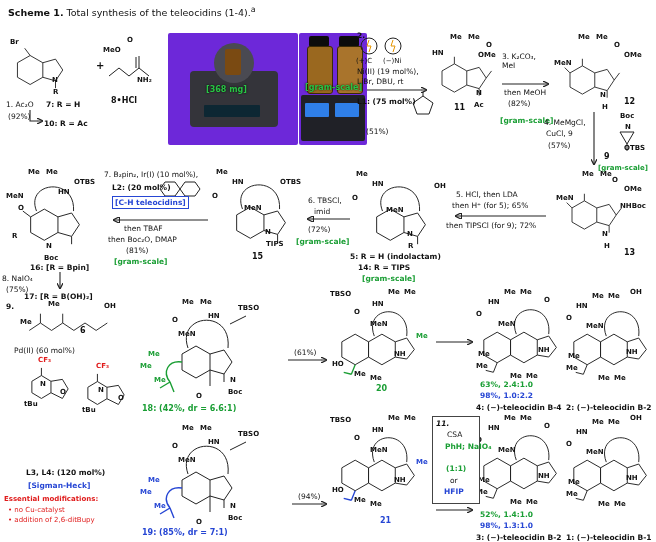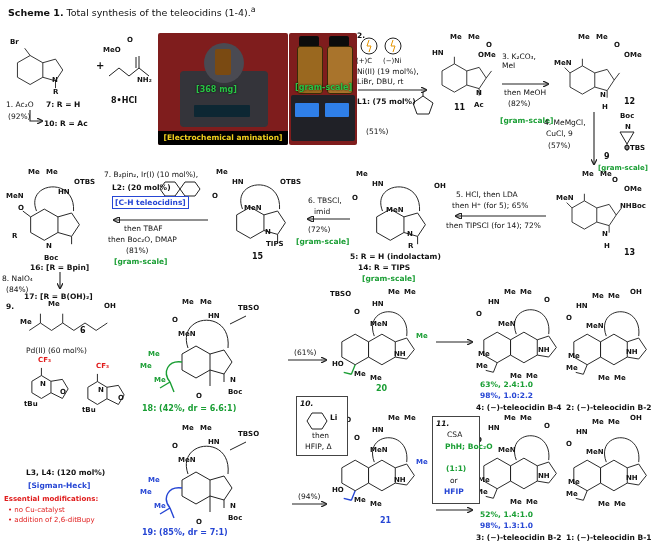--- a/index.html
+++ b/index.html
@@ -20,21 +20,21 @@
   .atom.g{color:#1a9e34;}
   .atom.b{color:#2646d4;}
   .atom.r{color:#e01b1b;}
   .skel{position:absolute;}
   .skel path{stroke:#222;fill:none;stroke-width:1;}
   .skel path.hl{stroke:currentColor;stroke-width:1.4;}
   #arrows{position:absolute;left:0;top:0;z-index:1;pointer-events:none;}
   #arrows path{stroke:#222;fill:none;stroke-width:1.1;}
   .box{position:absolute;border:1px solid #444;background:#fff;z-index:3;}
   .bluebox{border:1px solid #2646d4;color:#2646d4;font-weight:bold;padding:1px 2px;background:#fff;}
-  .photo{position:absolute;background:#7f1d1d;border-radius:2px;overflow:hidden;z-index:2;}
+  .photo{position:absolute;background:#6d28d9;border-radius:2px;overflow:hidden;z-index:2;margin-left:10px;}
   .photo .shape{position:absolute;}
   .banner{position:absolute;left:0;right:0;bottom:0;height:14px;background:#000;
           color:#f2d21f;font-weight:bold;font-size:7.5px;text-align:center;line-height:14px;}
   .ptxt{position:absolute;font-size:8px;font-weight:bold;color:#29c445;text-shadow:0 0 2px #000;}
 </style>
 </head>
 <body>
 
 <div class="scheme">
 
@@ -61,21 +61,20 @@
   <div class="title">
     <span class="b">Scheme 1.</span><span> Total synthesis of the teleocidins (1-4).</span><sup>a</sup>
   </div>
 
   <div class="photo" style="left:158px;top:33px;width:130px;height:112px">
     <div class="shape" style="left:22px;top:38px;width:88px;height:56px;background:#34343a;border-radius:4px"></div>
     <div class="shape" style="left:46px;top:10px;width:40px;height:40px;background:#4a4a52;border-radius:50%"></div>
     <div class="shape" style="left:57px;top:16px;width:16px;height:26px;background:#7a4a12;border-radius:2px"></div>
     <div class="shape" style="left:36px;top:72px;width:56px;height:12px;background:#0d2733;border-radius:1px"></div>
     <div class="ptxt" style="left:38px;top:52px">[368 mg]</div>
-    <div class="banner">[Electrochemical amination]</div>
   </div>
   <div class="photo" style="left:289px;top:33px;width:68px;height:112px">
     <div class="shape" style="left:10px;top:3px;width:20px;height:11px;background:#0c0c0c;border-radius:2px"></div>
     <div class="shape" style="left:40px;top:3px;width:20px;height:11px;background:#0c0c0c;border-radius:2px"></div>
     <div class="shape" style="left:8px;top:13px;width:24px;height:46px;background:#9a681f;border:1px solid #3a2a08;border-radius:3px"></div>
     <div class="shape" style="left:38px;top:13px;width:24px;height:46px;background:#a9742c;border:1px solid #3a2a08;border-radius:3px"></div>
     <div class="shape" style="left:2px;top:62px;width:64px;height:46px;background:#202127;border-radius:2px"></div>
     <div class="shape" style="left:6px;top:70px;width:24px;height:14px;background:#2f7fe8;border-radius:1px"></div>
     <div class="shape" style="left:36px;top:70px;width:24px;height:14px;background:#2f7fe8;border-radius:1px"></div>
     <div class="ptxt" style="left:6px;top:50px">[gram-scale]</div>
@@ -190,21 +189,21 @@
       <span class="atom" style="left: 64px; top: 6px;">O</span>
       <span class="atom" style="left: 76px; top: 15px;">OMe</span>
       <span class="atom" style="left: 8px; top: 24px;">MeN</span>
       <span class="atom" style="left: 72px; top: 32px;">NHBoc</span>
       <span class="atom" style="left: 54px; top: 60px;">N</span>
       <span class="atom" style="left: 56px; top: 72px;">H</span>
     </div>
 
   <div class="t" style="left:456px;top:190px">5. HCl, then LDA</div>
   <div class="t" style="left:452px;top:201px">then H⁺ (for 5); 65%</div>
-  <div class="t" style="left:446px;top:221px">then TIPSCl (for 14); 72%</div>
+  <div class="t" style="left:446px;top:221px">then TIPSCl (for 9); 72%</div>
 
   <div class="compound" style="left:350px;top:168px;width:102px;height:116px">
     <svg class="skel" style="left:8px;top:6px" width="88" height="78" viewBox="0 0 88 80">
       <path d="M18,44 L32,36 L46,44 L46,60 L32,68 L18,60 Z"></path>
       <path d="M46,44 L60,40 L68,52 L60,64 L46,60"></path>
       <path d="M60,64 L60,72"></path>
       <path d="M24,38 C12,8 64,2 62,38"></path>
     </svg>
     <div class="t b" style="left:0px;top:84px">5: R = H (indolactam)</div>
     <div class="t b" style="left:8px;top:95px">14: R = TIPS</div>
@@ -263,34 +262,34 @@
       <span class="atom" style="left: 70px; top: 10px;">OTBS</span>
       <span class="atom" style="left: 54px; top: 20px;">HN</span>
       <span class="atom" style="left: 2px; top: 24px;">MeN</span>
       <span class="atom" style="left: 14px; top: 36px;">O</span>
       <span class="atom" style="left: 8px; top: 64px;">R</span>
       <span class="atom" style="left: 42px; top: 74px;">N</span>
       <span class="atom" style="left: 40px; top: 86px;">Boc</span>
     </div>
   <div class="t b" style="left:30px;top:263px">16: [R = Bpin]</div>
   <div class="t" style="left:2px;top:274px">8. NaIO₄</div>
-  <div class="t" style="left:6px;top:285px">(84%)</div>
+  <div class="t" style="left:6px;top:285px">(75%)</div>
   <div class="t b" style="left:24px;top:292px">17: [R = B(OH)₂]</div>
 
   <div class="t b" style="left:6px;top:302px">9.</div>
   <div class="compound" style="left:20px;top:300px;width:112px;height:44px">
     <svg class="skel" style="left:6px;top:10px" width="92" height="26" viewBox="0 0 96 28">
       <path d="M2,22 L14,14 L26,22 L38,14 L50,22 L62,14 L74,22 L86,14 M38,14 L38,4 M14,14 L14,4"></path>
     </svg>
     <div class="t lbl" style="left:60px;top:26px">6</div>
   <span class="atom" style="left: 0px; top: 18px;">Me</span>
       <span class="atom" style="left: 28px; top: 0px;">Me</span>
       <span class="atom" style="left: 84px; top: 2px;">OH</span>
     </div>
-  <div class="t" style="left:26px;top:346px">Pd(II) (60 mol%)</div>
+  <div class="t" style="left:14px;top:346px">Pd(II) (60 mol%)</div>
 
   <div class="compound" style="left:24px;top:356px;width:52px;height:56px">
     <svg class="skel" style="left:2px;top:10px" width="48" height="42" viewBox="0 0 50 44">
       <path d="M6,16 L16,10 L26,16 L26,28 L16,34 L6,28 Z"></path>
       <path d="M26,16 L38,14 L44,24 L38,34 L26,28"></path>
       <path d="M16,10 L16,2"></path>
     </svg>
   <span class="atom r" style="left: 14px; top: 0px;">CF₃</span>
       <span class="atom" style="left: 16px; top: 24px;">N</span>
       <span class="atom" style="left: 36px; top: 32px;">O</span>
@@ -355,29 +354,20 @@
       <span class="atom b" style="left: 2px; top: 64px;">Me</span>
       <span class="atom b" style="left: 16px; top: 78px;">Me</span>
       <span class="atom" style="left: 92px; top: 78px;">N</span>
       <span class="atom" style="left: 90px; top: 90px;">Boc</span>
       <span class="atom" style="left: 58px; top: 94px;">O</span>
     </div>
 
   <div class="t" style="left:294px;top:348px">(61%)</div>
   <div class="t" style="left:298px;top:492px">(94%)</div>
 
-  <div class="box" style="left:296px;top:396px;width:50px;height:58px">
-    <div class="t b i" style="left:3px;top:2px">10.</div>
-    <svg class="skel" style="left:8px;top:13px" width="24" height="22" viewBox="0 0 24 22">
-      <path d="M7,3 L17,3 L22,11 L17,19 L7,19 L2,11 Z"></path>
-    </svg>
-    <div class="t b" style="left:33px;top:16px">Li</div>
-    <div class="t" style="left:15px;top:34px">then</div>
-    <div class="t" style="left:8px;top:45px">HFIP, Δ</div>
-  </div>
 
   <div class="compound" style="left:330px;top:288px;width:104px;height:104px;color:#1a9e34">
     <svg class="skel" style="left:8px;top:8px" width="84" height="84" viewBox="0 0 84 88">
       <path d="M2,48 L16,40 L30,48 L30,64 L16,72 L2,64 Z"></path>
       <path d="M30,48 L44,40 L58,48 L58,64 L44,72 L30,64 Z"></path>
       <path d="M58,48 L70,44 L78,56 L70,66 L58,64"></path>
       <path d="M36,42 C24,10 74,6 70,42"></path>
       <path class="hl" d="M16,72 L12,82 M12,82 L4,80"></path>
     </svg>
     <div class="t lbl" style="left:46px;top:96px">20</div>
@@ -412,21 +402,21 @@
       <span class="atom b" style="left: 86px; top: 44px;">Me</span>
       <span class="atom" style="left: 64px; top: 62px;">NH</span>
       <span class="atom" style="left: 2px; top: 72px;">HO</span>
       <span class="atom" style="left: 24px; top: 82px;">Me</span>
       <span class="atom" style="left: 40px; top: 86px;">Me</span>
     </div>
 
   <div class="box" style="left:432px;top:416px;width:46px;height:86px">
     <div class="t b i" style="left:3px;top:2px">11.</div>
     <div class="t" style="left:14px;top:13px">CSA</div>
-    <div class="t g" style="left:12px;top:25px">PhH; Boc₂O</div>
+    <div class="t g" style="left:12px;top:25px">PhH; NaIO₄</div>
     <div class="t g" style="left:13px;top:47px">(1:1)</div>
     <div class="t" style="left:17px;top:59px">or</div>
     <div class="t bl" style="left:11px;top:70px">HFIP</div>
   </div>
 
   <div class="compound" style="left:476px;top:288px;width:90px;height:124px">
     <svg class="skel" style="left:4px;top:6px" width="84" height="84" viewBox="0 0 84 88">
       <path d="M2,48 L16,40 L30,48 L30,64 L16,72 L2,64 Z"></path>
       <path d="M30,48 L44,40 L58,48 L58,64 L44,72 L30,64 Z"></path>
       <path d="M58,48 L70,44 L78,56 L70,66 L58,64"></path>

